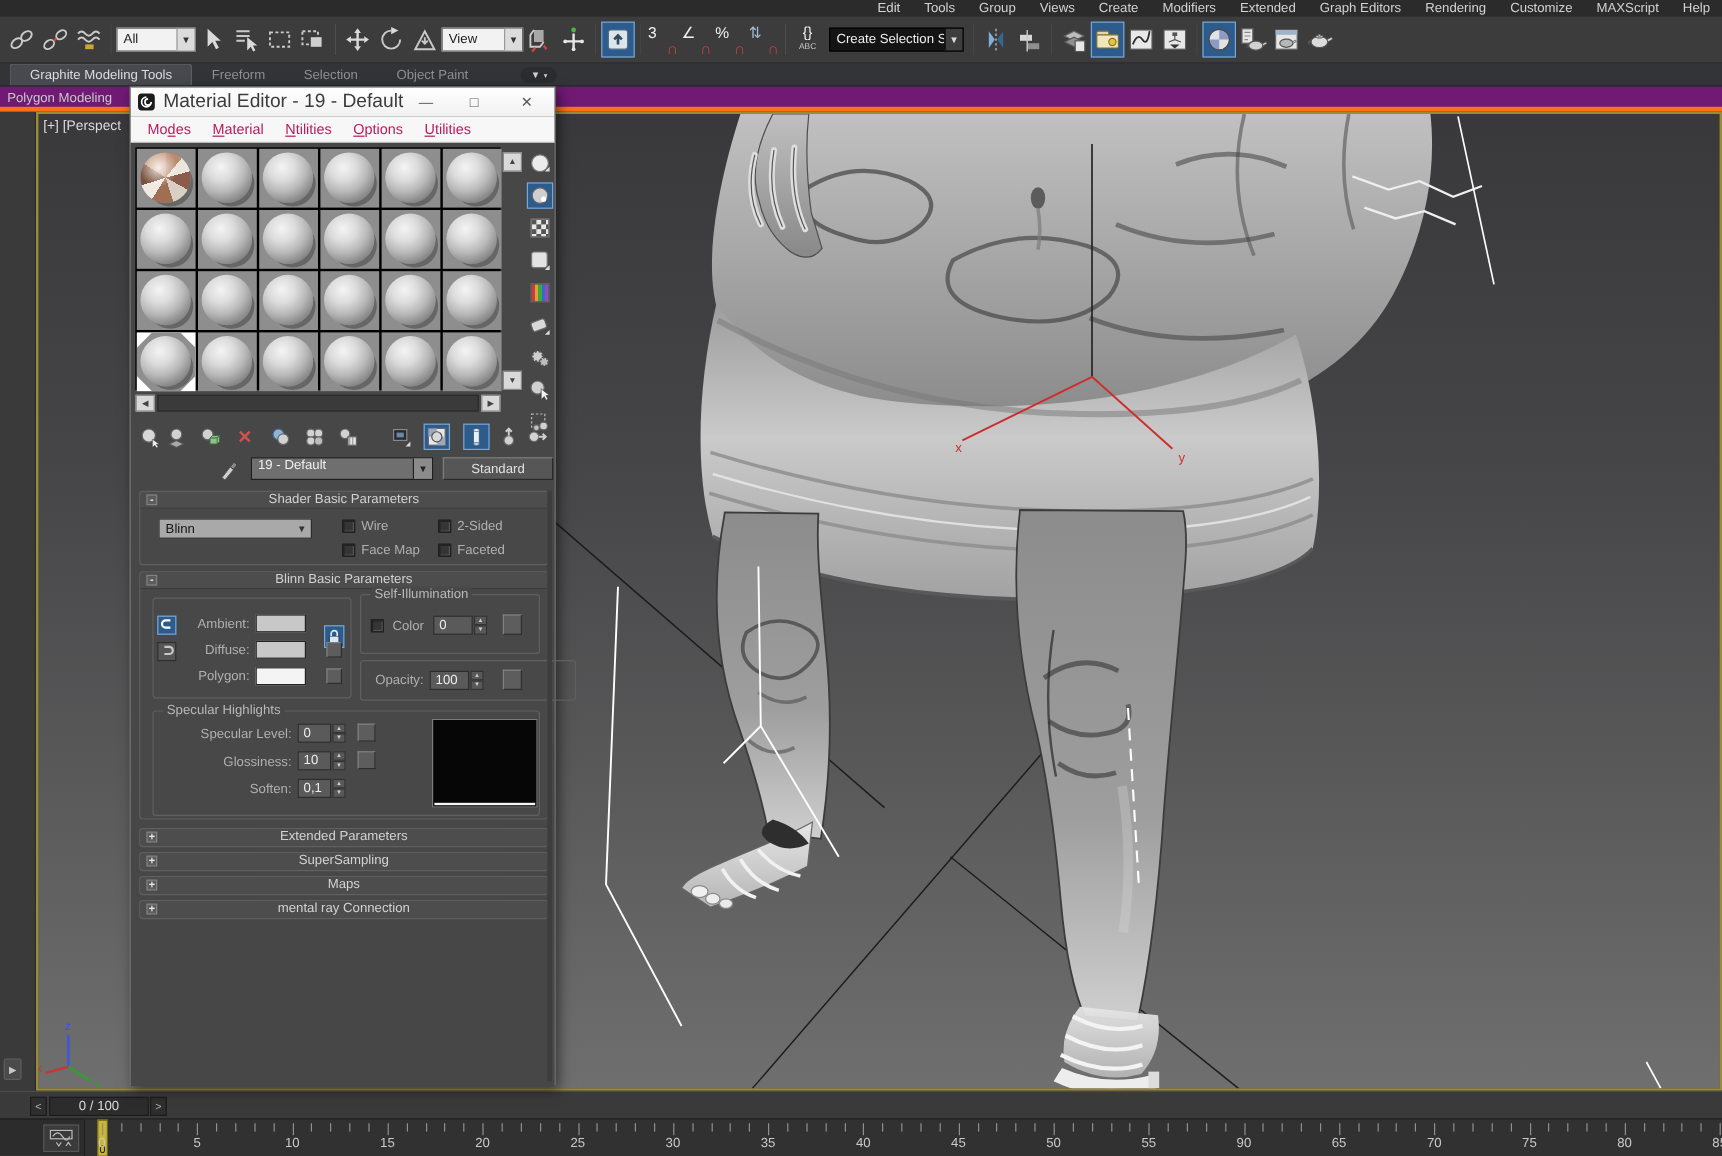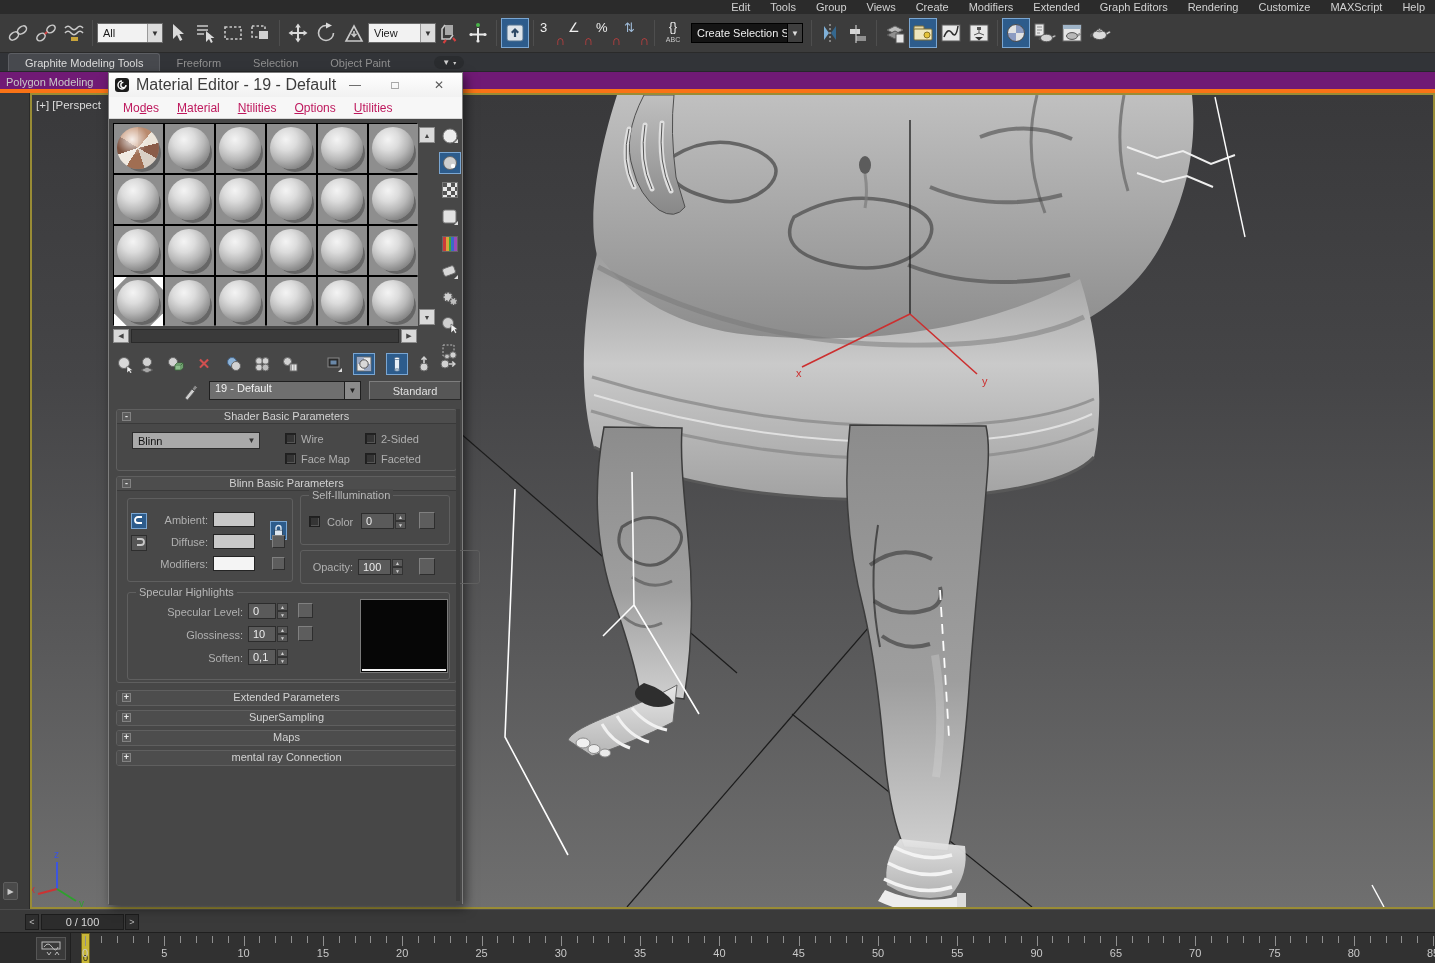--- a/index.html
+++ b/index.html
@@ -755,21 +755,21 @@
               <path d="M8 2 H4 a3 3 0 0 0 0 6 h4" fill="none" stroke="#fff" stroke-width="1.8"></path>
             </svg>
           </div>
         <div class="lockbtn" style="left:3px;top:36px;">
             <svg width="11" height="12">
               <path d="M3 2 H7 a3 3 0 0 1 0 6 H3" fill="none" stroke="#c9c9c9" stroke-width="1.8"></path>
             </svg>
           </div>
         <div class="flabel" style="left:18px;top:15px;width:62px;">Ambient:</div>
         <div class="flabel" style="left:18px;top:37px;width:62px;">Diffuse:</div>
-        <div class="flabel" style="left:18px;top:59px;width:62px;">Modifiers:</div>
+        <div class="flabel" style="left:18px;top:59px;width:62px;">Polygon:</div>
         <div class="swatch" style="left:85px;top:13px;background:#c8c8c8;"></div>
         <div class="swatch" style="left:85px;top:35px;background:#c8c8c8;"></div>
         <div class="swatch" style="left:85px;top:57px;background:#f4f4f4;"></div>
         <div class="lockbtn active" style="left:142px;top:22px;width:17px;height:19px;">
             <svg width="11" height="13">
               <rect x="1.5" y="6" width="8" height="6" fill="#dce6f0" stroke="#2e4a66"></rect>
               <path d="M3 6 V4 a2.5 2.5 0 0 1 5 0 V6" fill="none" stroke="#dce6f0" stroke-width="1.4"></path>
             </svg>
           </div>
         <div class="mapbtn" style="left:144px;top:36px;width:13px;height:13px;"></div>

